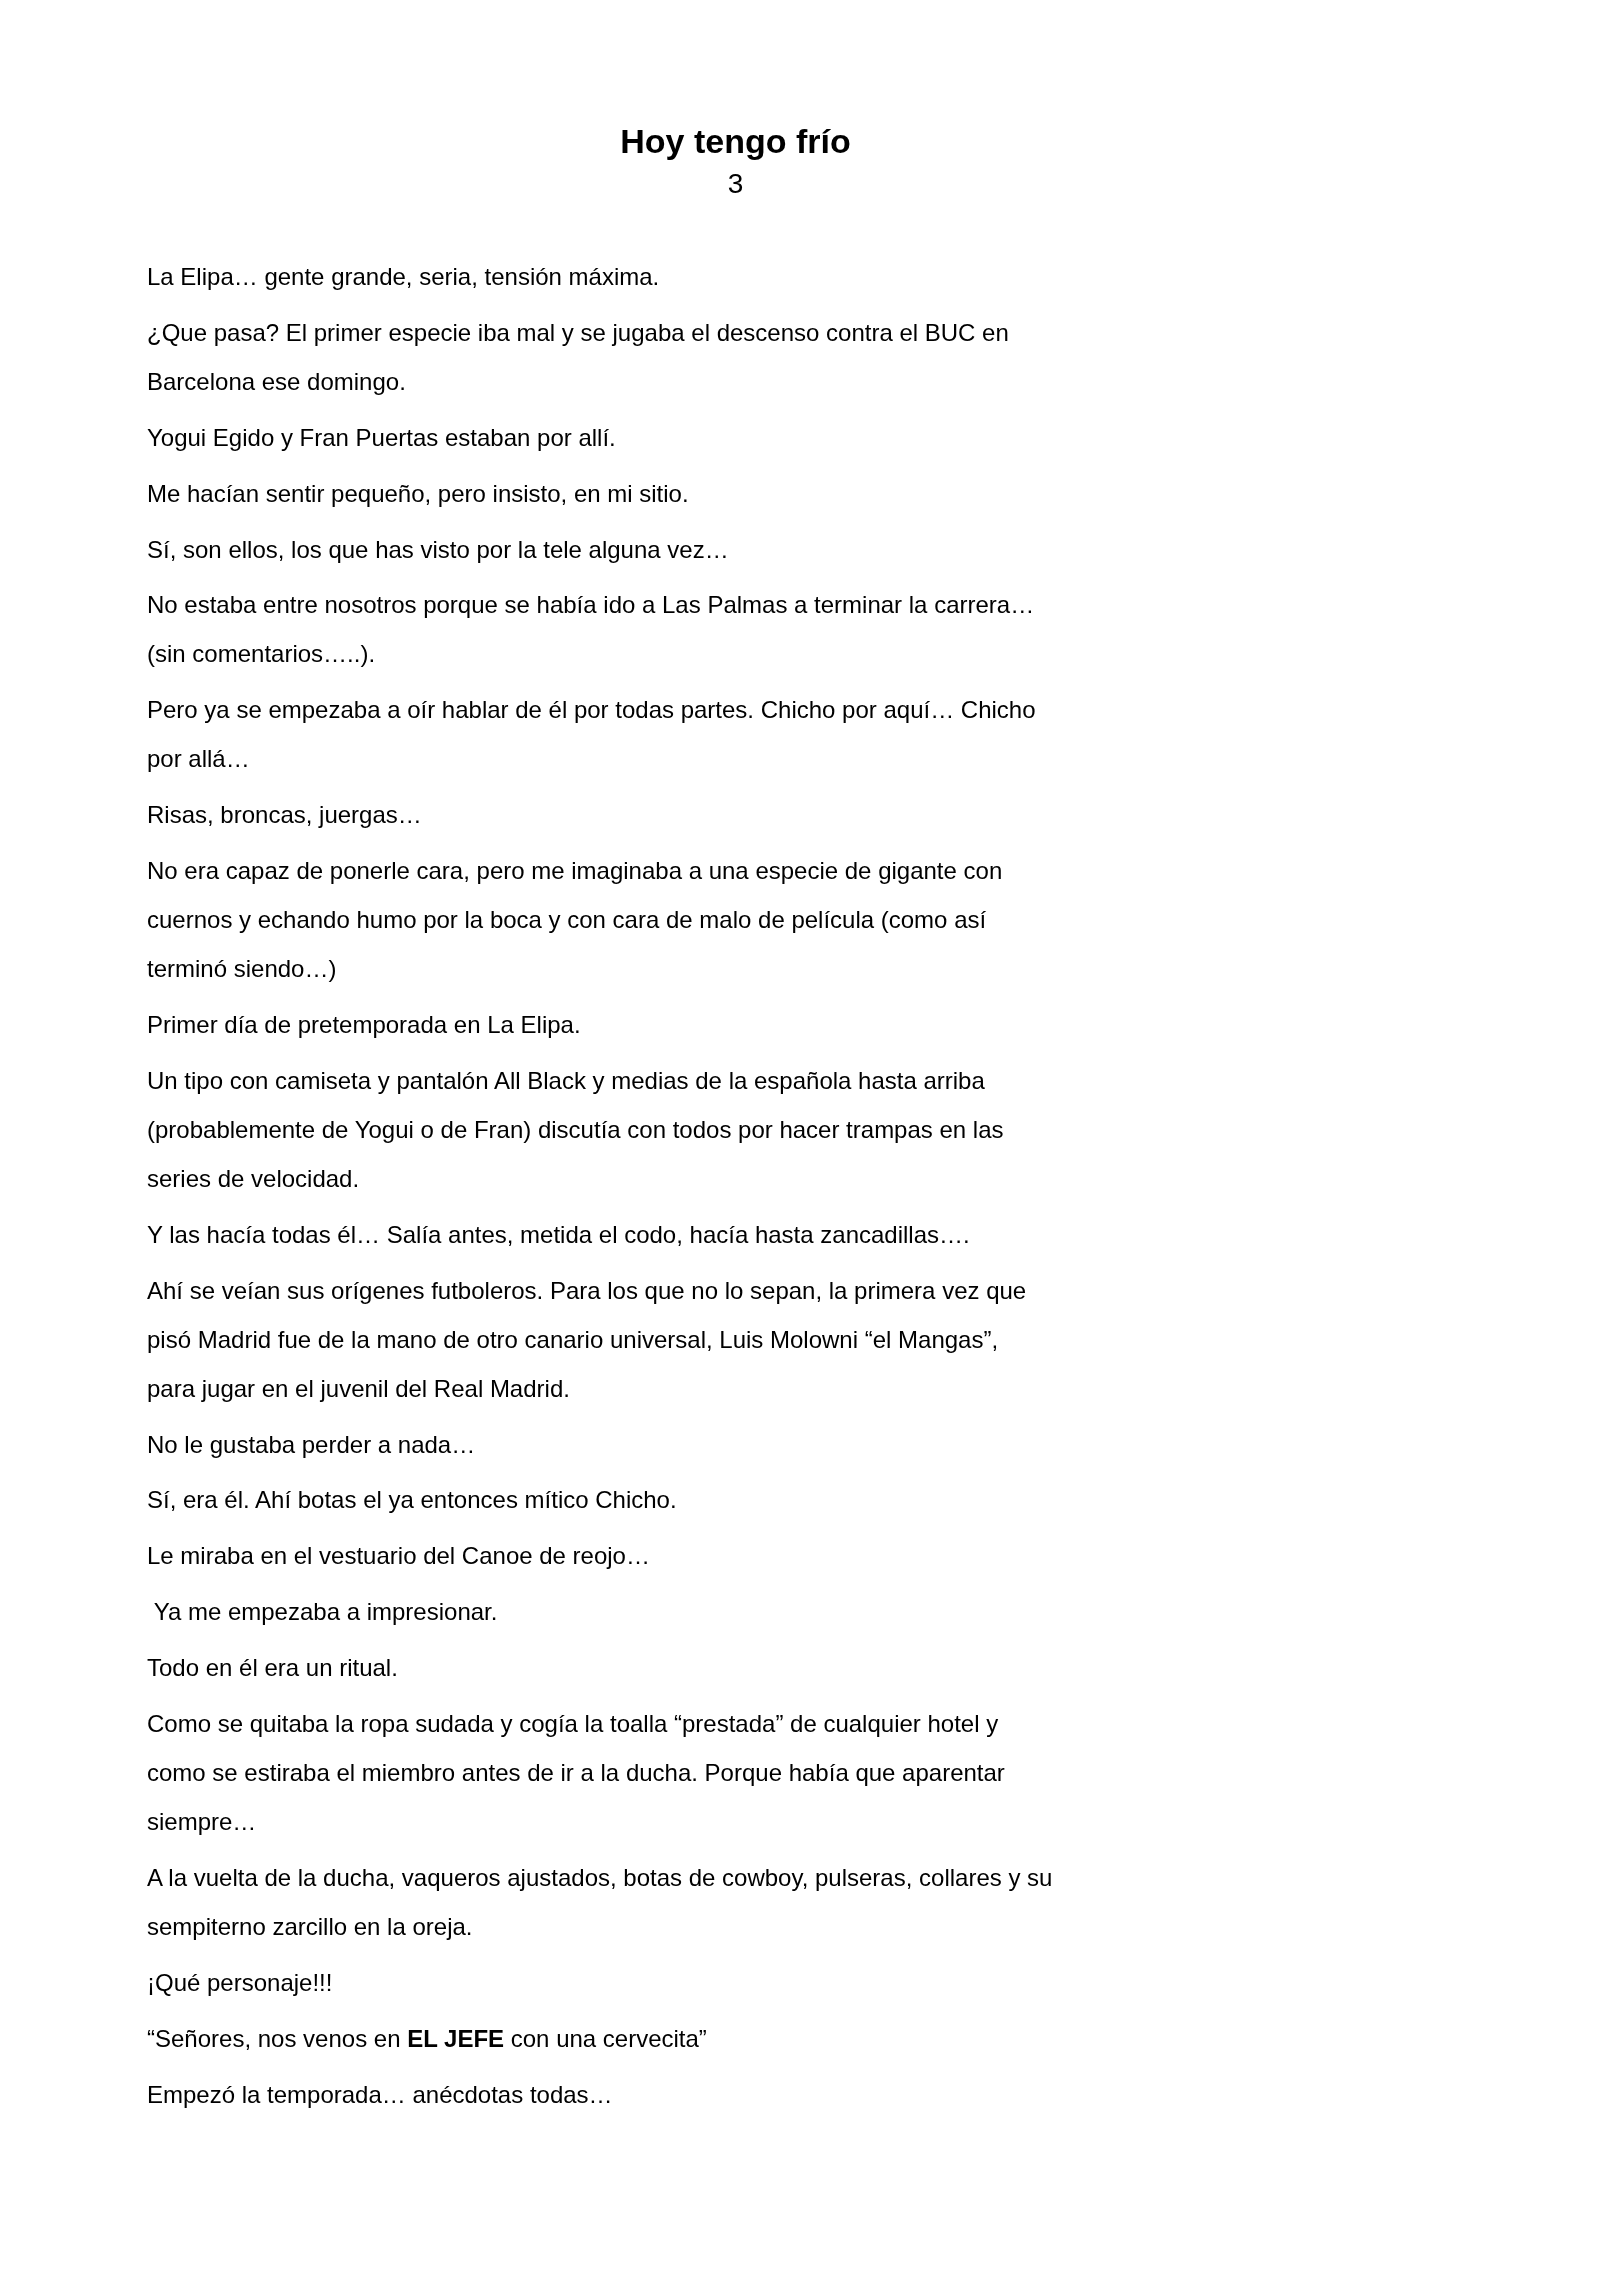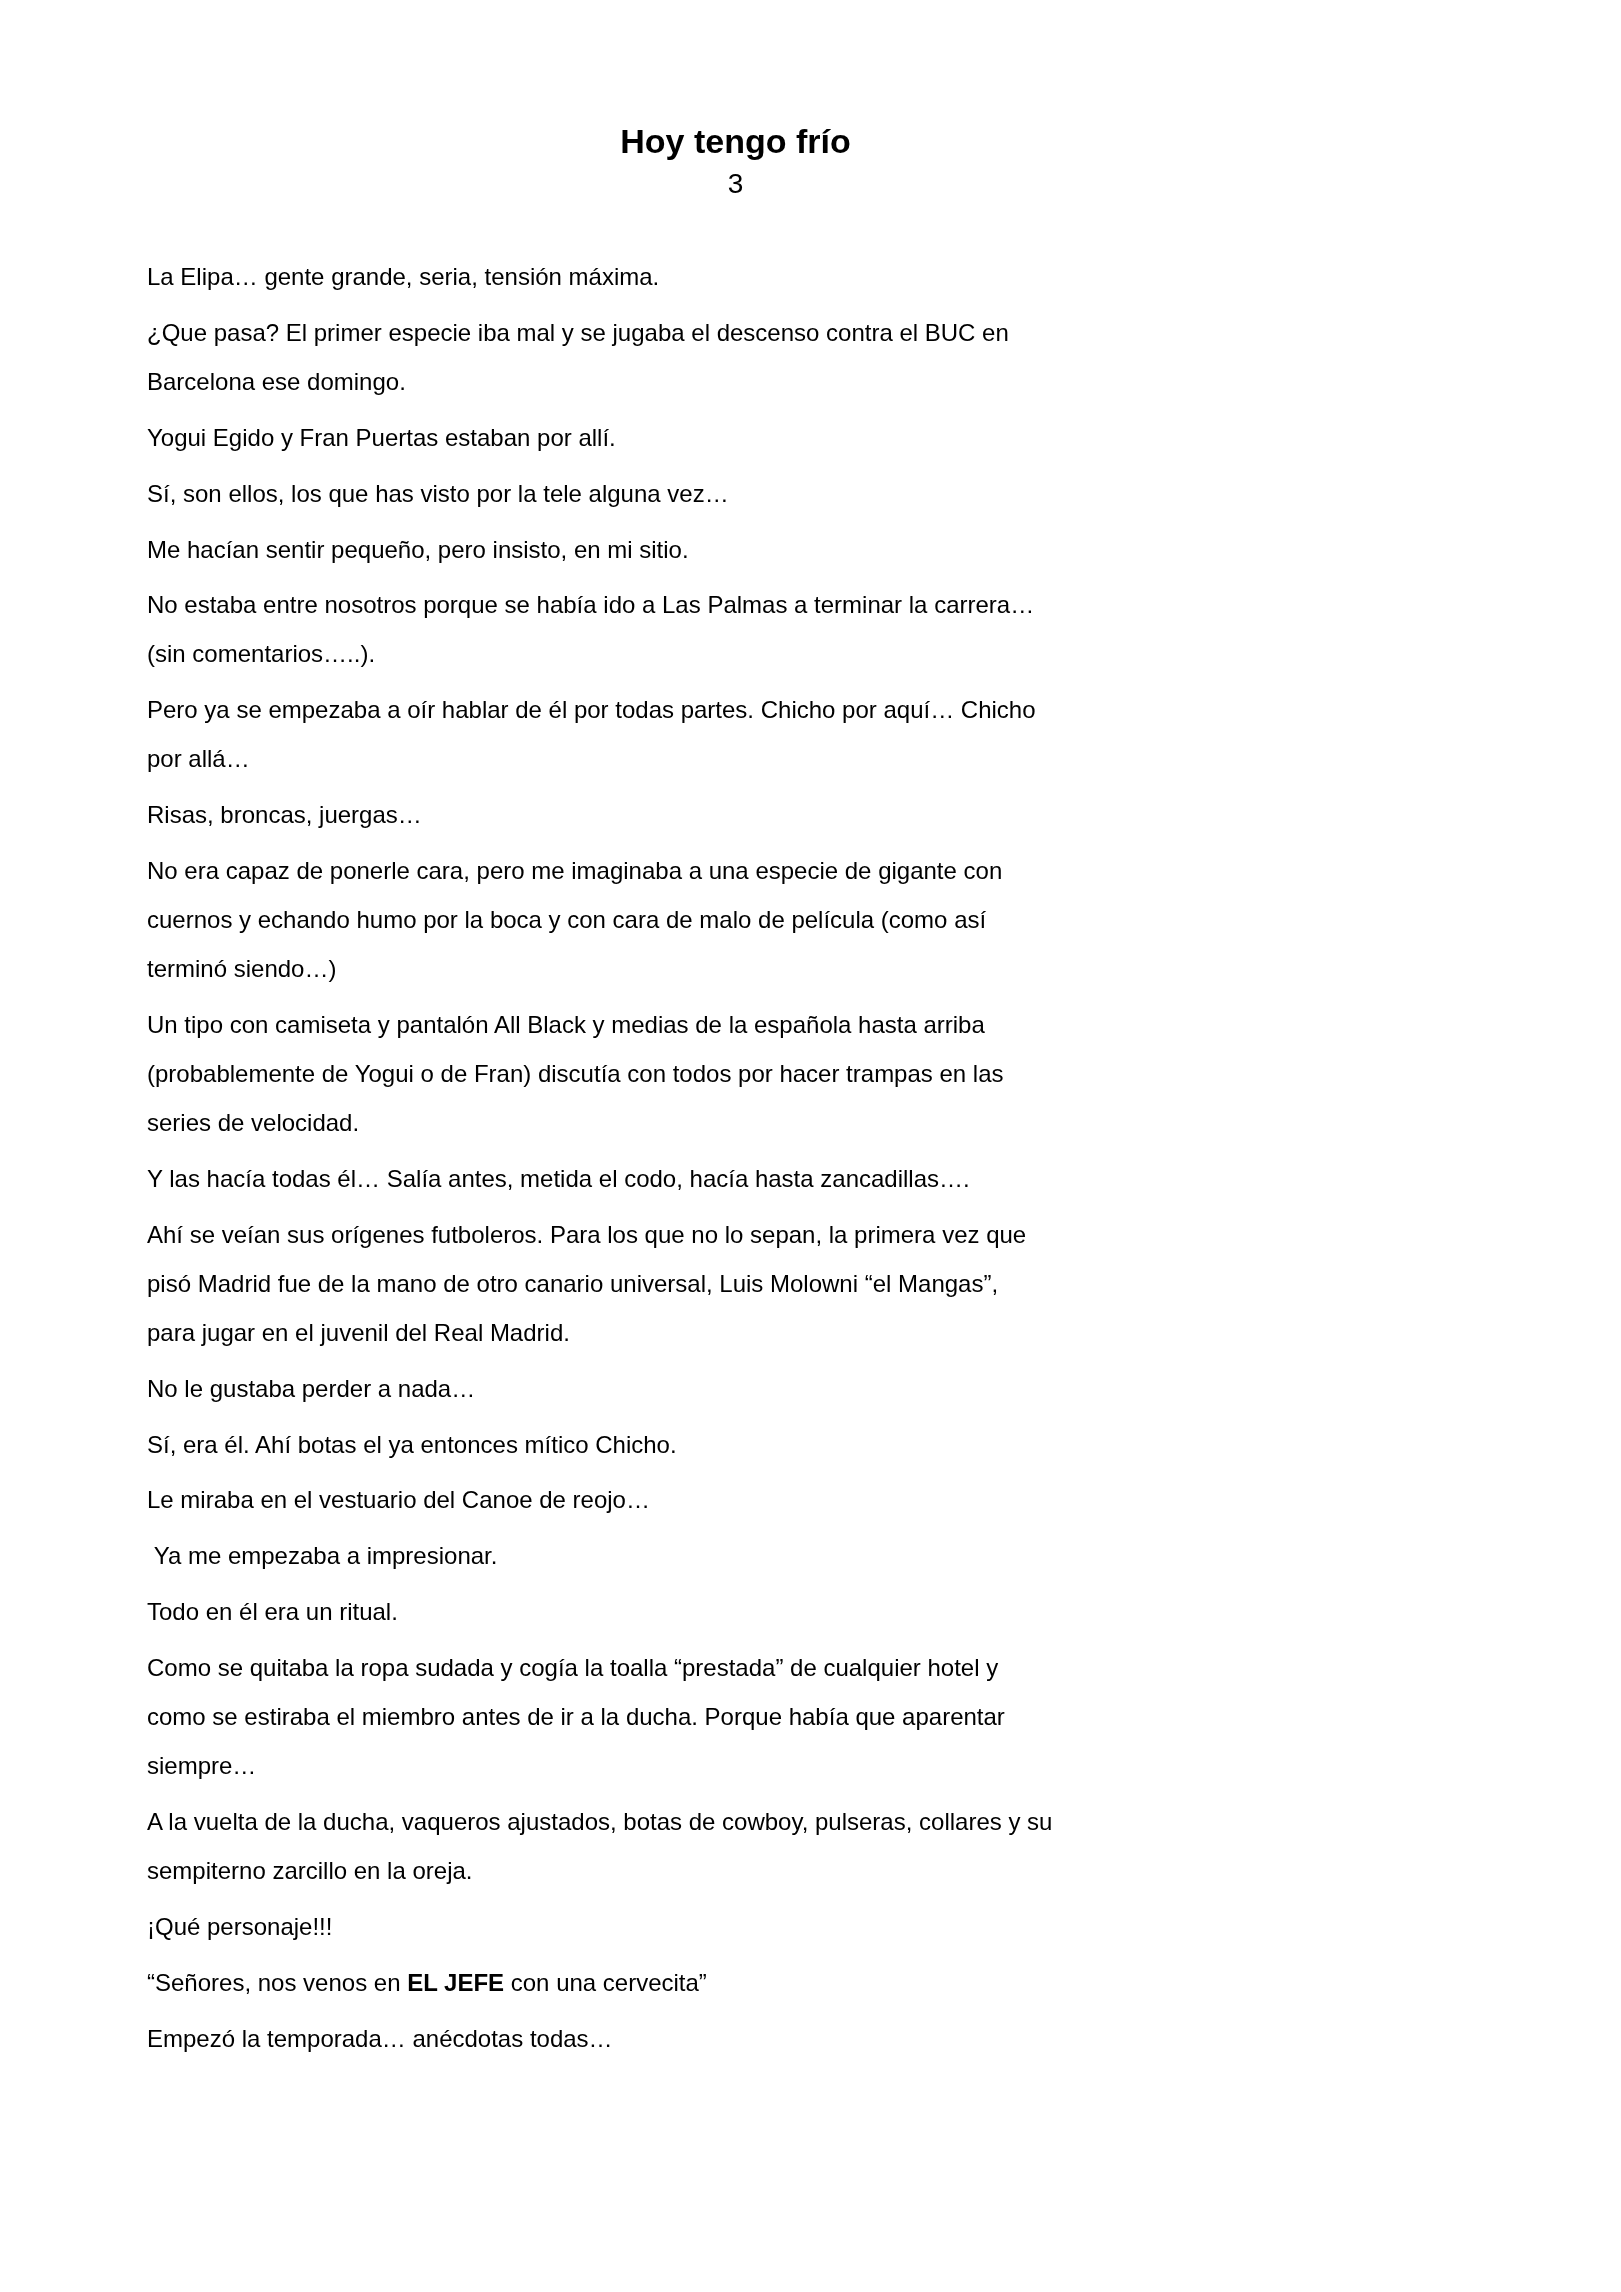--- a/index.html
+++ b/index.html
@@ -55,30 +55,31 @@
 <div class="page">
   <div class="header">
     <h1 class="title">Hoy tengo frío</h1>
     <div class="page-number">3</div>
   </div>
   <div class="content">
       <p><span>La Elipa… gente grande, seria, tensión máxima.</span></p>
       <p><span>¿Que pasa? El primer especie iba mal y se jugaba el descenso contra el BUC en
 Barcelona ese domingo.</span></p>
       <p><span>Yogui Egido y Fran Puertas estaban por allí.</span></p>
+      <p><span>Me hacían sentir pequeño, pero insisto, en mi sitio.</span></p>
       <p><span>Sí, son ellos, los que has visto por la tele alguna vez…</span></p>
-      <p><span>Me hacían sentir pequeño, pero insisto, en mi sitio.</span></p>
       <p><span>No estaba entre nosotros porque se había ido a Las Palmas a terminar la carrera…
 (sin comentarios…..).</span></p>
       <p><span>Pero ya se empezaba a oír hablar de él por todas partes. Chicho por aquí… Chicho
 por allá…</span></p>
       <p><span>Risas, broncas, juergas…</span></p>
       <p><span>No era capaz de ponerle cara, pero me imaginaba a una especie de gigante con
 cuernos y echando humo por la boca y con cara de malo de película (como así
 terminó siendo…)</span></p>
+      <p><span>Primer día de pretemporada en La Elipa.</span></p>
       <p><span>Un tipo con camiseta y pantalón All Black y medias de la española hasta arriba
 (probablemente de Yogui o de Fran) discutía con todos por hacer trampas en las
 series de velocidad.</span></p>
       <p><span>Y las hacía todas él… Salía antes, metida el codo, hacía hasta zancadillas….</span></p>
       <p><span>Ahí se veían sus orígenes futboleros. Para los que no lo sepan, la primera vez que
 pisó Madrid fue de la mano de otro canario universal, Luis Molowni “el Mangas”,
 para jugar en el juvenil del Real Madrid.</span></p>
       <p><span>No le gustaba perder a nada…</span></p>
       <p><span>Sí, era él. Ahí botas el ya entonces mítico Chicho.</span></p>
       <p><span>Le miraba en el vestuario del Canoe de reojo…</span></p>

